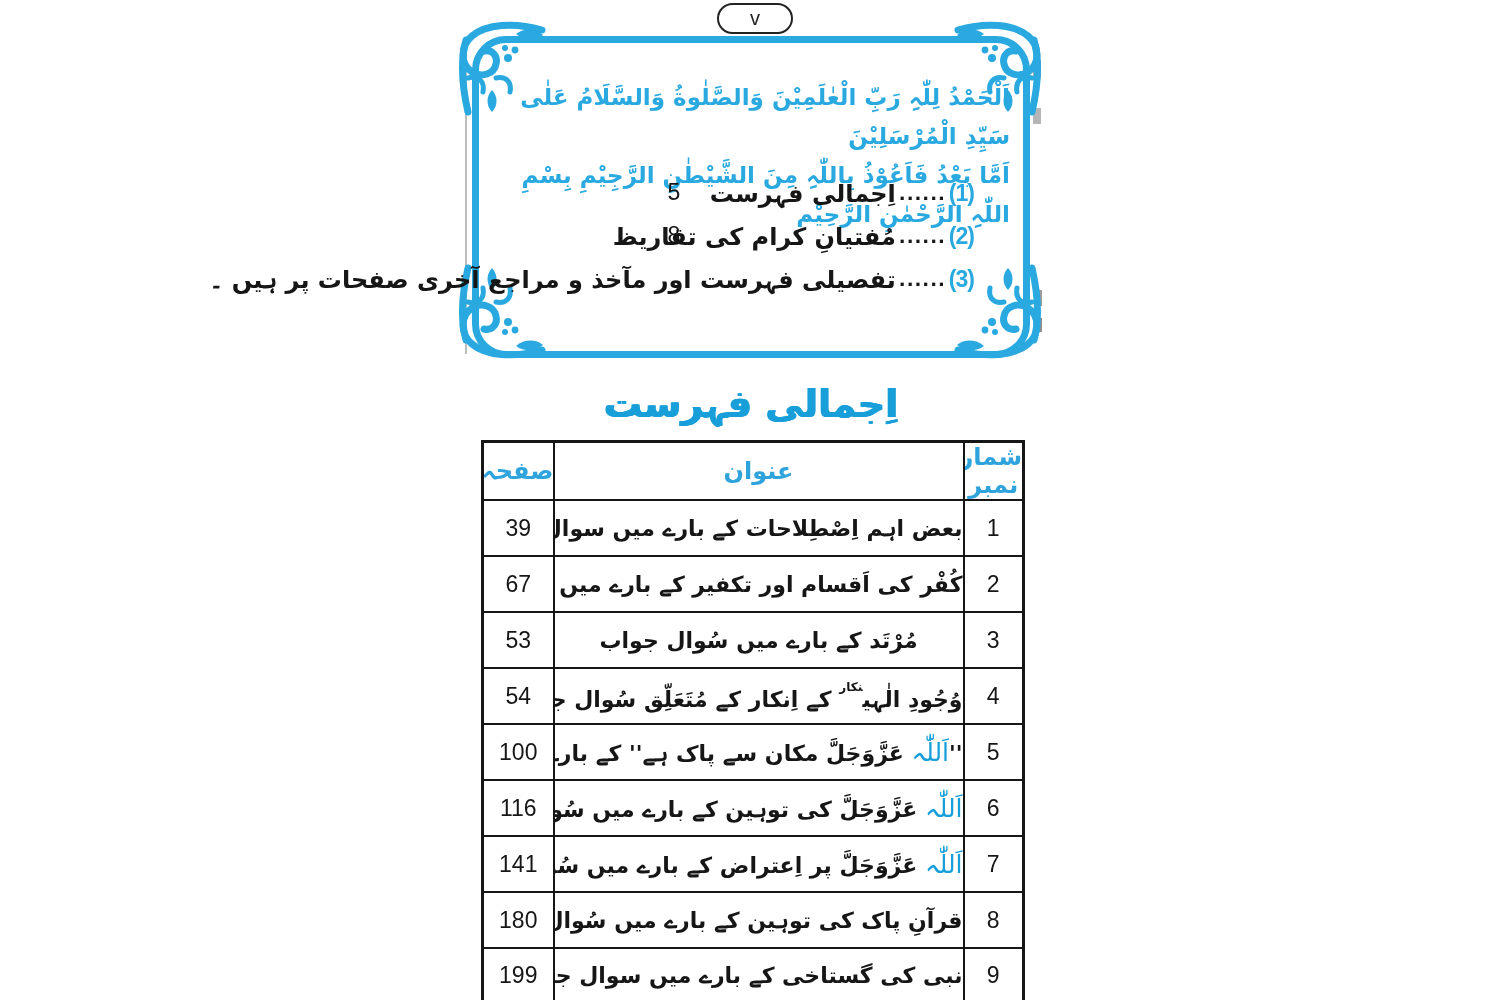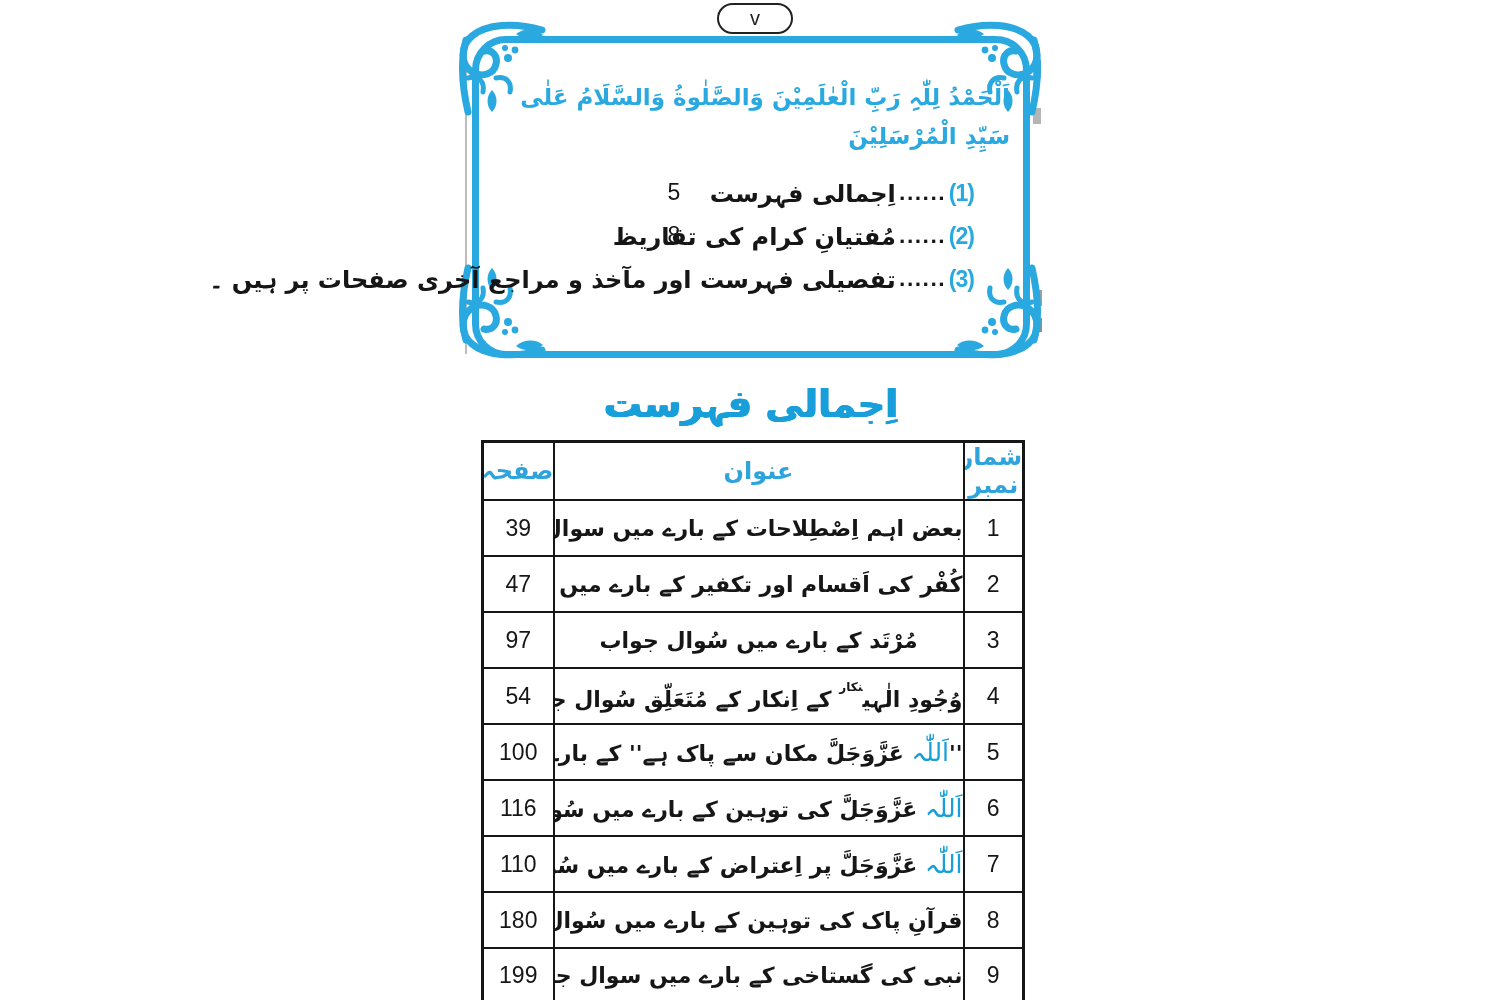--- a/index.html
+++ b/index.html
@@ -127,20 +127,21 @@
     </svg>
   <svg class="orn bl">
       <use href="#flourish"></use>
     </svg>
   <svg class="orn br">
       <use href="#flourish"></use>
     </svg>
 
   <div class="arabic">
     <div>اَلْحَمْدُ لِلّٰہِ رَبِّ الْعٰلَمِیْنَ وَالصَّلٰوةُ وَالسَّلَامُ عَلٰی سَیِّدِ الْمُرْسَلِیْنَ</div>
+    <div>اَمَّا بَعْدُ فَاَعُوْذُ بِاللّٰہِ مِنَ الشَّیْطٰنِ الرَّجِیْمِ بِسْمِ اللّٰہِ الرَّحْمٰنِ الرَّحِیْمِ</div>
   </div>
 
   <div class="intro">
     <div class="intro-row">
       <span class="intro-num">(1)</span>
       <span class="intro-dots">......</span>
       <span class="intro-title">اِجمالی فہرست</span>
       <span class="intro-page">5</span>
     </div>
     <div class="intro-row">
@@ -173,46 +174,46 @@
     </thead>
     <tbody>
       <tr>
         <td class="serial-cell">1</td>
         <td class="title-cell"><span>بعض اہم اِصْطِلاحات کے بارے میں سوال جواب</span></td>
         <td class="page-cell">39</td>
       </tr>
       <tr>
         <td class="serial-cell">2</td>
         <td class="title-cell"><span>کُفْر کی اَقسام اور تکفیر کے بارے میں سُوال جواب</span></td>
-        <td class="page-cell">47</td>
+        <td class="page-cell">67</td>
       </tr>
       <tr>
         <td class="serial-cell">3</td>
         <td class="title-cell"><span>مُرْتَد کے بارے میں سُوال جواب</span></td>
-        <td class="page-cell">97</td>
+        <td class="page-cell">53</td>
       </tr>
       <tr>
         <td class="serial-cell">4</td>
         <td class="title-cell"><span>وُجُودِ الٰہی</span><span class="seg-sup">نکار</span><span> کے اِنکار کے مُتَعَلِّق سُوال جواب</span></td>
         <td class="page-cell">54</td>
       </tr>
       <tr>
         <td class="serial-cell">5</td>
         <td class="title-cell"><span>''</span><span class="seg-allah">اَللّٰہ</span><span> عَزَّوَجَلَّ مکان سے پاک ہے'' کے بارے میں سُوال جواب</span></td>
         <td class="page-cell">100</td>
       </tr>
       <tr>
         <td class="serial-cell">6</td>
         <td class="title-cell"><span class="seg-allah">اَللّٰہ</span><span> عَزَّوَجَلَّ کی توہین کے بارے میں سُوال جواب</span></td>
         <td class="page-cell">116</td>
       </tr>
       <tr>
         <td class="serial-cell">7</td>
         <td class="title-cell"><span class="seg-allah">اَللّٰہ</span><span> عَزَّوَجَلَّ پر اِعتراض کے بارے میں سُوال جواب</span></td>
-        <td class="page-cell">110</td>
+        <td class="page-cell">141</td>
       </tr>
       <tr>
         <td class="serial-cell">8</td>
         <td class="title-cell"><span>قرآنِ پاک کی توہین کے بارے میں سُوال جواب</span></td>
         <td class="page-cell">180</td>
       </tr>
       <tr>
         <td class="serial-cell">9</td>
         <td class="title-cell"><span>نبی کی گستاخی کے بارے میں سوال جواب</span></td>
         <td class="page-cell">199</td>

